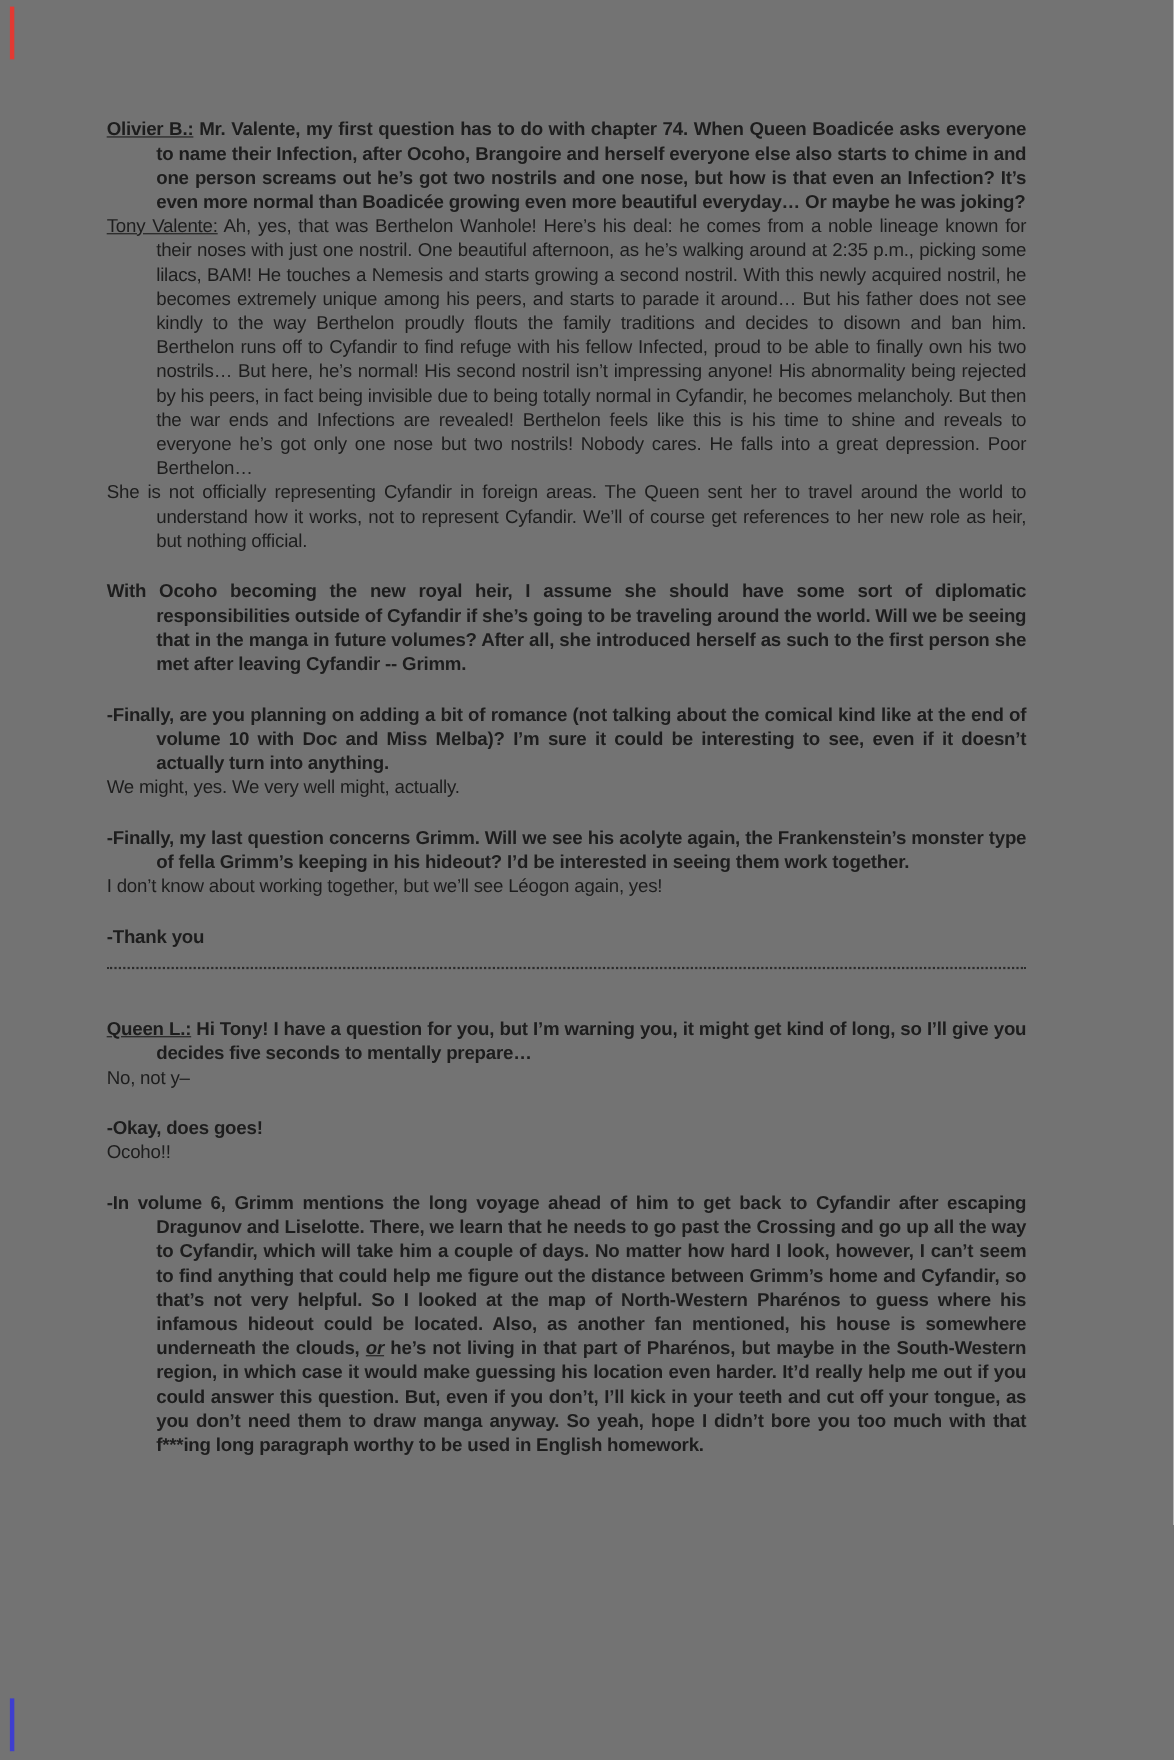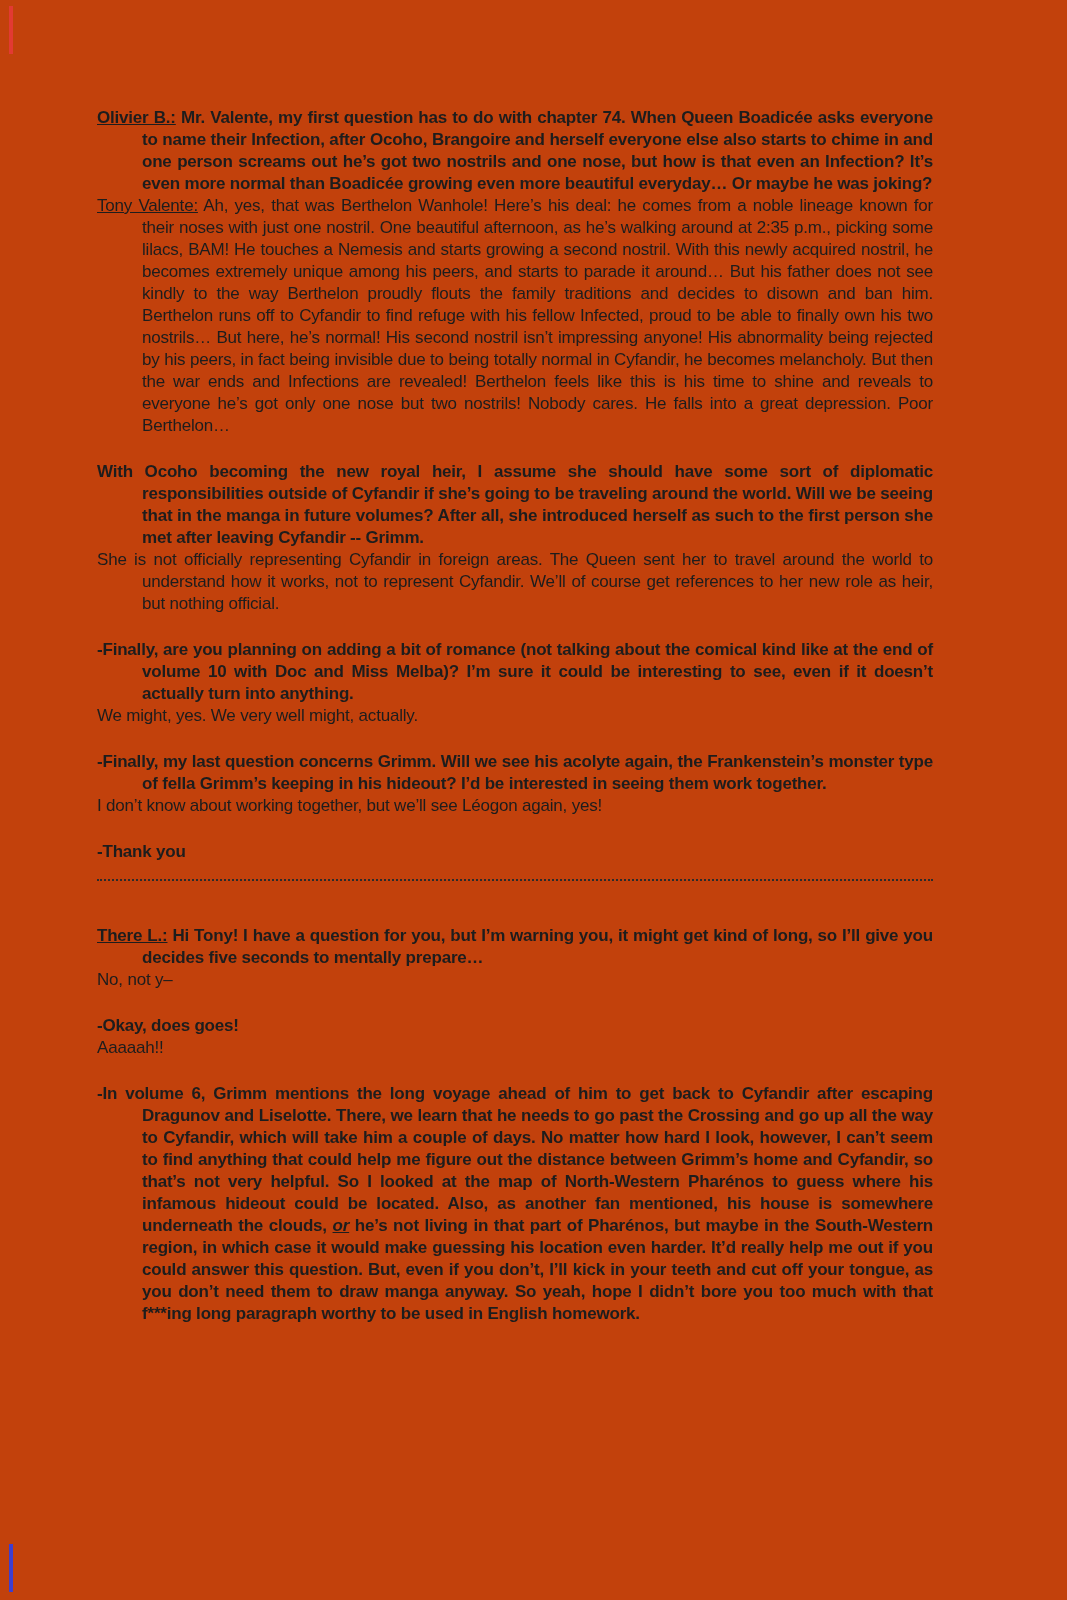--- a/index.html
+++ b/index.html
@@ -4,21 +4,21 @@
 <style>
   html, body {
     margin: 0;
     padding: 0;
     background: #ffffff;
   }
   .page {
     position: relative;
     width: 1067px;
     height: 1600px;
-    background: #c2410c;
+    background: #737373;
     font-family: "Liberation Sans", sans-serif;
     color: #1d1d1d;
     overflow: hidden;
   }
   .edge-mark {
     position: absolute;
     left: 9px;
     width: 4px;
     height: 48px;
   }
@@ -53,27 +53,27 @@
 </style>
 </head>
 <body>
 
 <div class="page">
   <div class="edge-mark top" style="background: rgb(226, 58, 51);"></div>
   <div class="edge-mark bottom" style="background: rgb(62, 62, 207);"></div>
   <main class="content">
       <p class="para q"><span class="label">Olivier B.:</span> <span class="">Mr. Valente, my first question has to do with chapter 74. When Queen Boadicée asks everyone to name their Infection, after Ocoho, Brangoire and herself everyone else also starts to chime in and one person screams out he’s got two nostrils and one nose, but how is that even an Infection? It’s even more normal than Boadicée growing even more beautiful everyday… Or maybe he was joking?</span></p>
       <p class="para a"><span class="label">Tony Valente:</span> <span class="">Ah, yes, that was Berthelon Wanhole! Here’s his deal: he comes from a noble lineage known for their noses with just one nostril. One beautiful afternoon, as he’s walking around at 2:35 p.m., picking some lilacs, BAM! He touches a Nemesis and starts growing a second nostril. With this newly acquired nostril, he becomes extremely unique among his peers, and starts to parade it around… But his father does not see kindly to the way Berthelon proudly flouts the family traditions and decides to disown and ban him. Berthelon runs off to Cyfandir to find refuge with his fellow Infected, proud to be able to finally own his two nostrils… But here, he’s normal! His second nostril isn’t impressing anyone! His abnormality being rejected by his peers, in fact being invisible due to being totally normal in Cyfandir, he becomes melancholy. But then the war ends and Infections are revealed! Berthelon feels like this is his time to shine and reveals to everyone he’s got only one nose but two nostrils! Nobody cares. He falls into a great depression. Poor Berthelon…</span></p>
+      <p class="para a"><span class="">She is not officially representing Cyfandir in foreign areas. The Queen sent her to travel around the world to understand how it works, not to represent Cyfandir. We’ll of course get references to her new role as heir, but nothing official.</span></p>
       <p class="para q gap"><span class="">With Ocoho becoming the new royal heir, I assume she should have some sort of diplomatic responsibilities outside of Cyfandir if she’s going to be traveling around the world. Will we be seeing that in the manga in future volumes? After all, she introduced herself as such to the first person she met after leaving Cyfandir -- Grimm.</span></p>
-      <p class="para a"><span class="">She is not officially representing Cyfandir in foreign areas. The Queen sent her to travel around the world to understand how it works, not to represent Cyfandir. We’ll of course get references to her new role as heir, but nothing official.</span></p>
       <p class="para q gap"><span class="">-Finally, are you planning on adding a bit of romance (not talking about the comical kind like at the end of volume 10 with Doc and Miss Melba)? I’m sure it could be interesting to see, even if it doesn’t actually turn into anything.</span></p>
       <p class="para a"><span class="">We might, yes. We very well might, actually.</span></p>
       <p class="para q gap"><span class="">-Finally, my last question concerns Grimm. Will we see his acolyte again, the Frankenstein’s monster type of fella Grimm’s keeping in his hideout? I’d be interested in seeing them work together.</span></p>
       <p class="para a"><span class="">I don’t know about working together, but we’ll see Léogon again, yes!</span></p>
       <p class="para q gap"><span class="">-Thank you</span></p>
       <div class="dotted-separator"></div>
-      <p class="para q"><span class="label">There L.:</span> <span class="">Hi Tony! I have a question for you, but I’m warning you, it might get kind of long, so I’ll give you decides five seconds to mentally prepare…</span></p>
+      <p class="para q"><span class="label">Queen L.:</span> <span class="">Hi Tony! I have a question for you, but I’m warning you, it might get kind of long, so I’ll give you decides five seconds to mentally prepare…</span></p>
       <p class="para a"><span class="">No, not y–</span></p>
       <p class="para q gap"><span class="">-Okay, does goes!</span></p>
-      <p class="para a"><span class="">Aaaaah!!</span></p>
+      <p class="para a"><span class="">Ocoho!!</span></p>
       <p class="para q gap"><span class="">-In volume 6, Grimm mentions the long voyage ahead of him to get back to Cyfandir after escaping Dragunov and Liselotte. There, we learn that he needs to go past the Crossing and go up all the way to Cyfandir, which will take him a couple of days. No matter how hard I look, however, I can’t seem to find anything that could help me figure out the distance between Grimm’s home and Cyfandir, so that’s not very helpful. So I looked at the map of North-Western Pharénos to guess where his infamous hideout could be located. Also, as another fan mentioned, his house is somewhere underneath the clouds, </span><span class="seg-italic">or</span><span class=""> he’s not living in that part of Pharénos, but maybe in the South-Western region, in which case it would make guessing his location even harder. It’d really help me out if you could answer this question. But, even if you don’t, I’ll kick in your teeth and cut off your tongue, as you don’t need them to draw manga anyway. So yeah, hope I didn’t bore you too much with that f***ing long paragraph worthy to be used in English homework.</span></p>
     </main>
 </div>
 
 </body></html>

